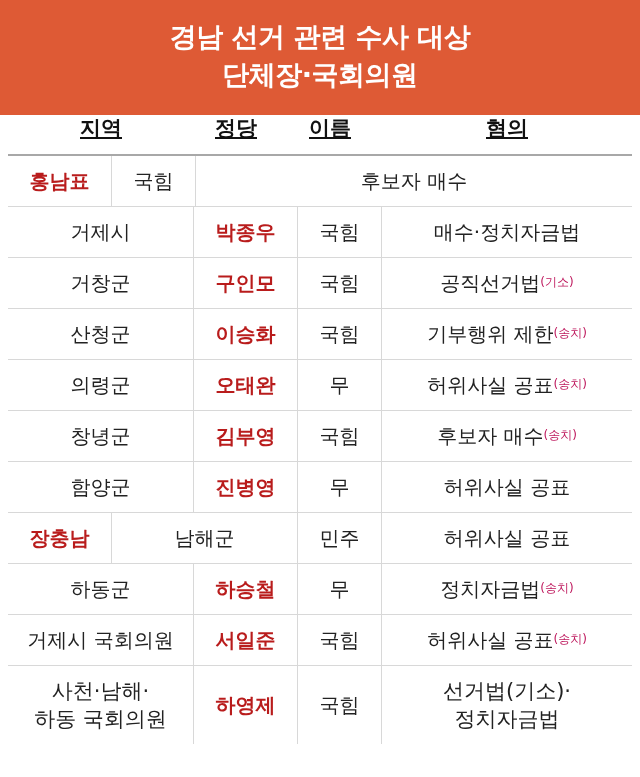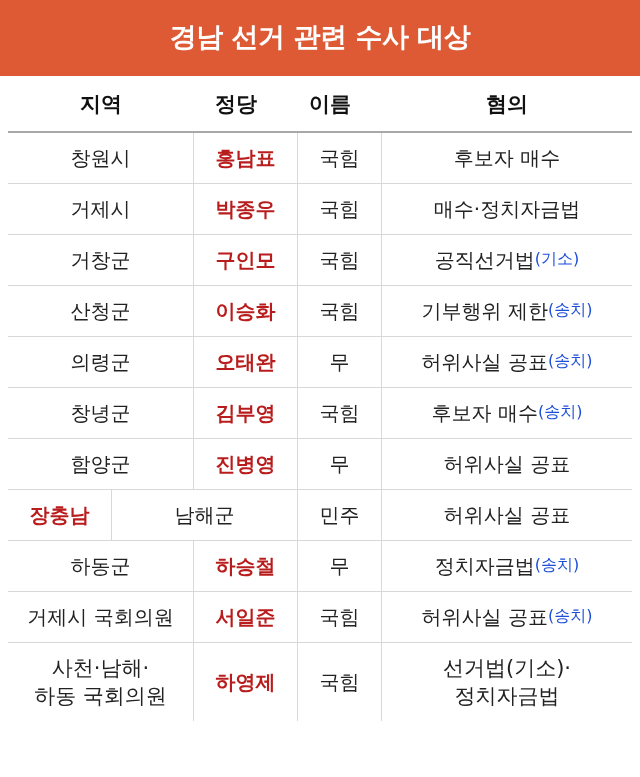--- a/index.html
+++ b/index.html
@@ -86,68 +86,69 @@
   }
   .c-charge {
     flex: 1 1 auto;
     padding-left: 6px;
     padding-right: 6px;
   }
   .row.header .cell {
     font-size: 21px;
     font-weight: bold;
     color: #111111;
-    padding-top: 15px;
+    padding-top: 0;
     padding-bottom: 12px;
     border-right: none;
+    text-decoration: underline;
   }
   .row.header .c-name {
     color: #111111;
   }
   .data-row {
     min-height: 50px;
   }
   .data-row .cell {
     min-height: 50px;
   }
   .tall-row .cell {
     min-height: 78px;
   }
   .sub {
-    font-size: 16px;
-    color: #1d4ed8;
+    font-size: 12px;
+    color: #be185d;
   }
   .charge-text {
     display: inline-block;
   }
   .multiline {
     line-height: 1.34;
     font-size: 21px;
   }
 </style>
 </head>
 <body>
 
 <div class="infographic">
 
   <div class="title-banner">
     <div class="title-line">경남 선거 관련 수사 대상</div>
+    <div class="title-line">단체장·국회의원</div>
   </div>
 
   <div class="table">
 
     <div class="row header">
       <div class="cell c-region">지역</div>
       <div class="cell c-party">정당</div>
       <div class="cell c-name">이름</div>
       <div class="cell c-charge">혐의</div>
     </div>
 
     <div class="row data-row">
-      <div class="cell c-region">창원시</div>
       <div class="cell c-name">홍남표</div>
       <div class="cell c-party">국힘</div>
       <div class="cell c-charge">
         <span class="charge-text">후보자 매수</span>
           <span class="sub"></span>
       </div>
     </div>
 
     <div class="row data-row">
       <div class="cell c-region">거제시</div>

